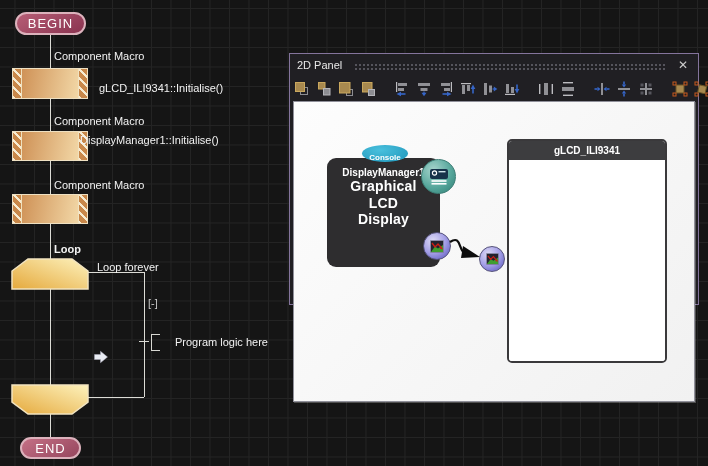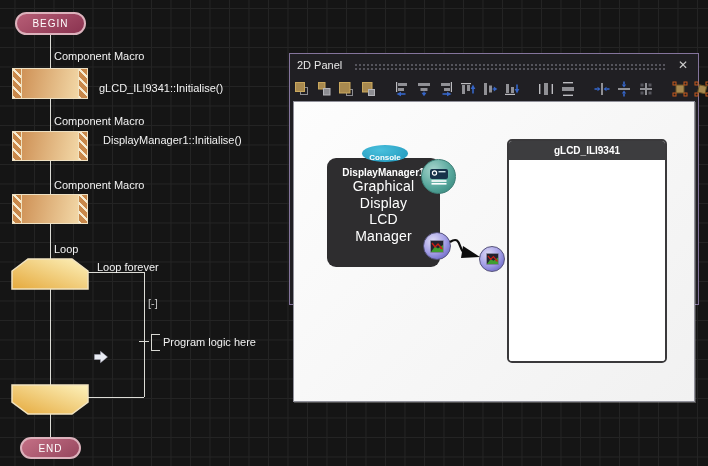--- a/index.html
+++ b/index.html
@@ -15,21 +15,21 @@
     position:relative;
     color:#eee;
   }
   .abs { position:absolute; }
 
   
   .fc-line { background:#dcdcd6; position:absolute; z-index:1; }
   .fc-label { position:absolute; font-size:11px; color:#f2f2f2; white-space:nowrap; z-index:3;text-align:right; }
   .pill {
     position:absolute; z-index:2; border-radius:12px;
-    border:2px solid #dcb2bc; color:#fff; font-size:10px;
+    border:2px solid #dcb2bc; color:#fff; font-size:13px;
     display:flex; align-items:center; justify-content:center;
     letter-spacing:1px;
   }
   .pill.begin { background:linear-gradient(150deg,#b75e76,#8a3350); }
   .pill.end   { background:linear-gradient(150deg,#c47085,#96465e); }
   .macro-box {
     position:absolute; z-index:2; display:flex;
     border:1px solid #eee0c2;
   }
   .macro-hatch {
@@ -81,21 +81,21 @@
     box-shadow:1px 1px 0 rgba(255,255,255,0.25);
   }
 
   
   .dm-block {
     position:absolute; left:33px; top:56px; width:113px; height:109px;
     background:#2e2d2f; border-radius:9px; z-index:2;
     text-align:center; color:#fff; padding-top:9px;
   }
   .dm-name { font-size:10px; font-weight:bold; }
-  .dm-line { font-size:14px; font-weight:400; line-height:16.5px; letter-spacing:0.2px; }
+  .dm-line { font-size:14px; font-weight:700; line-height:16.5px; letter-spacing:0.2px; }
   .dm-badge {
     position:absolute; left:68px; top:43px; width:46px; height:17px;
     background:radial-gradient(ellipse at 40% 30%,#49c0dd,#1f95ba);
     border-radius:50%; z-index:4;
     display:flex; align-items:flex-end; justify-content:center;
     color:#fff; font-size:8px; font-weight:bold;
   }
   .port-circle { position:absolute; border-radius:50%; display:flex; align-items:center; justify-content:center; z-index:3; }
   .port-teal {
     left:127px; top:57px; width:35px; height:35px;
@@ -140,45 +140,45 @@
     <div class="macro-hatch"></div>
   </div>
   <div class="fc-label" style="left:99px;top:82px;">gLCD_ILI9341::Initialise()</div>
 
   <div class="fc-label" style="left:54px;top:115px;">Component Macro</div>
   <div class="macro-box" style="left:12px;top:131px;width:76px;height:30px;">
     <div class="macro-hatch"></div>
     <div class="macro-body"></div>
     <div class="macro-hatch"></div>
   </div>
-  <div class="fc-label" style="left:103px;top:134px;">DisplayManager1::Initialise()</div>
+  <div class="fc-label" style="left:80px;top:134px;">DisplayManager1::Initialise()</div>
 
   <div class="fc-label" style="left:54px;top:179px;">Component Macro</div>
   <div class="macro-box" style="left:12px;top:194px;width:76px;height:30px;">
     <div class="macro-hatch"></div>
     <div class="macro-body"></div>
     <div class="macro-hatch"></div>
   </div>
 
-  <div class="fc-label" style="left:54px;top:243px;">Loop</div>
+  <div class="fc-label" style="left:54px;top:243px;font-weight:bold;">Loop</div>
   <svg class="loop-svg" style="left:11px;top:258px;" width="78" height="33" viewBox="0 0 78 33">
     <defs>
       <linearGradient id="gy1" x1="0" y1="1" x2="1" y2="0">
         <stop offset="0" stop-color="#e5a93c"></stop>
           <stop offset="1" stop-color="#fdf2bd"></stop>
       </linearGradient>
     </defs>
     <polygon points="1,31 1,13 17,1 61,1 77,13 77,31" fill="url(#gy1)" stroke="#f2e4c0" stroke-width="1.5"></polygon>
   </svg>
   <div class="fc-label" style="left:97px;top:261px;">Loop forever</div>
 
   <div class="fc-label collapse-mark" style="left:148px;top:297px;">[-]</div>
 
   <div class="comment-bracket" style="left:151px;top:334px;"></div>
-  <div class="fc-label" style="left:163px;top:336px;">Program logic here</div>
+  <div class="fc-label" style="left:175px;top:336px;">Program logic here</div>
 
   <svg class="abs" style="left:93px;top:350px;z-index:3;" width="16" height="14" viewBox="0 0 16 14">
     <path d="M1.5,4.5 h6 v-3.2 l7,5.7 -7,5.7 v-3.2 h-6 z" fill="#e9ecf3" stroke="#aab" stroke-width="0.5"></path>
   </svg>
 
   <svg class="loop-svg" style="left:11px;top:384px;" width="78" height="32" viewBox="0 0 78 32">
     <defs>
       <linearGradient id="gy2" x1="0" y1="1" x2="1" y2="0">
         <stop offset="0" stop-color="#e5a93c"></stop>
           <stop offset="1" stop-color="#fdf2bd"></stop>
@@ -310,23 +310,22 @@
         <rect x="1" y="12" width="3" height="3" fill="none" stroke="#c75a1e"></rect>
           <rect x="12" y="12" width="3" height="3" fill="none" stroke="#c75a1e"></rect>
       </svg>
     </div>
 
     <div class="panel-canvas">
 
       <div class="dm-block">
         <div class="dm-name">DisplayManager1</div>
         <div class="dm-line">Graphical</div>
+        <div class="dm-line">LCD</div>
         <div class="dm-line">Display</div>
-        <div class="dm-line">LCD</div>
-        <div class="dm-line">Manager</div>
       </div>
       <div class="dm-badge">
         <span>Console</span>
       </div>
 
       <div class="port-circle port-teal">
         <svg width="20" height="17" viewBox="0 0 20 17">
           <rect x="1" y="1" width="18" height="10" rx="2" fill="#16324a"></rect>
           <circle cx="5.5" cy="5" r="2.1" fill="none" stroke="#fff" stroke-width="1.2"></circle>
           <rect x="9.5" y="3" width="7" height="1.4" fill="#cfe4ea"></rect>

